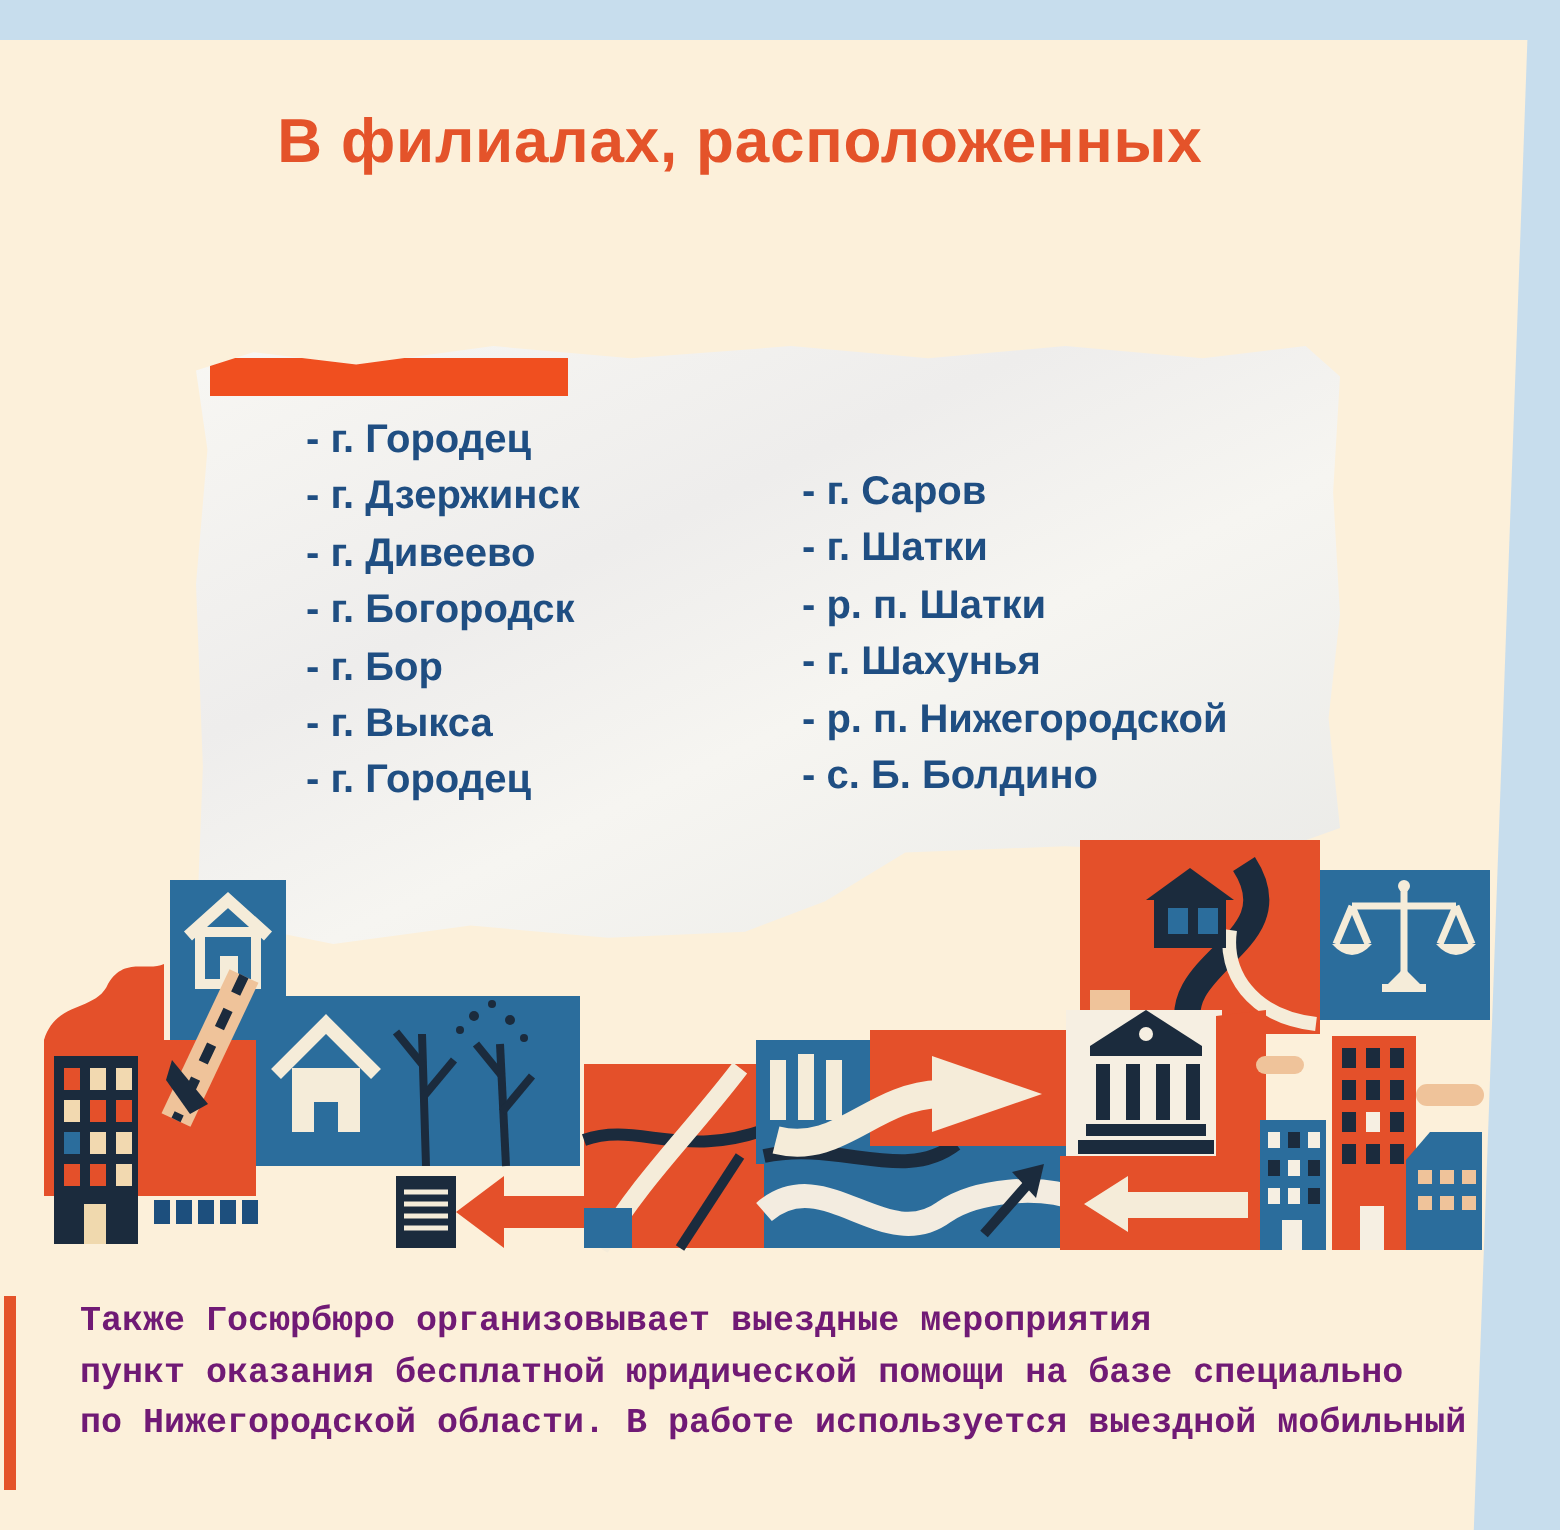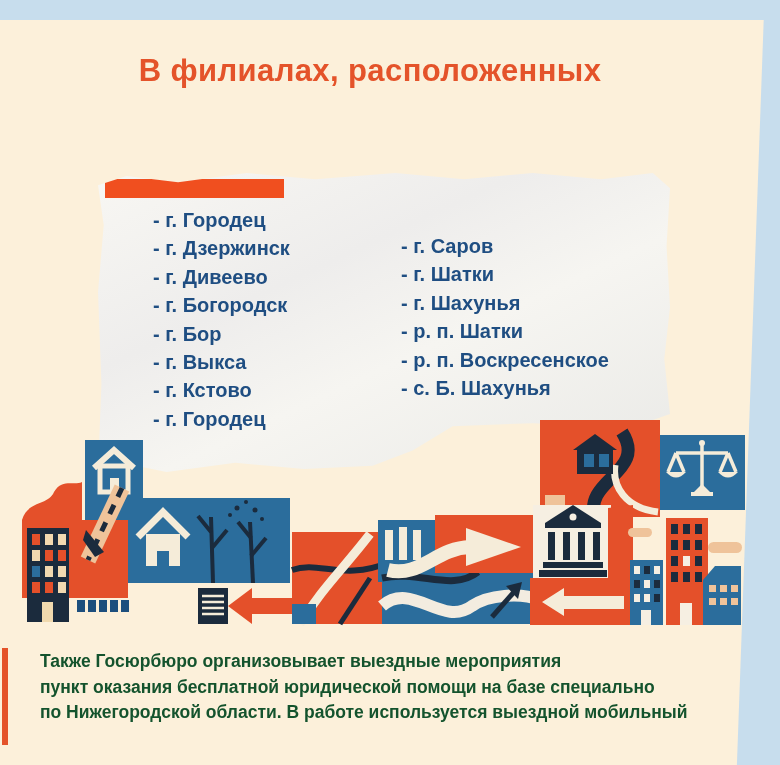--- a/index.html
+++ b/index.html
@@ -17,51 +17,50 @@
                            99.4% 25%,100% 45%,99% 62%,100% 80%,97% 82%,88% 84%,76% 83%,62% 84%,
                            55% 92%,48% 97%,36% 98%,24% 96%,12% 99%,4% 96%,0 99%,0.6% 70%,0 40%,1% 18%);}
   .accent-bar{position:absolute;left:7px;top:9px;width:179px;height:19px;background:#f04f1f;}
   ul.loc{list-style:none;margin:0;padding:0;position:absolute;
          font-weight:bold;font-size:20px;line-height:28.4px;color:#1f4e82;white-space:nowrap;}
   ul.loc-left{left:55px;top:36px;}
   ul.loc-right{left:303px;top:50px;margin-top:12px;}
   .illustration{position:absolute;left:0;top:400px;width:764px;height:225px;}
   .footer-bar{position:absolute;left:2px;top:628px;width:6px;height:97px;background:#e4532a;}
   .footer-text{position:absolute;left:40px;top:629px;width:700px;
-               font-weight:bold;font-size:17.5px;line-height:25.5px;color:#14532d;}
+               font-weight:bold;font-size:17.5px;line-height:25.5px;color:#701a75;font-family:Liberation Mono, monospace;}
 </style>
 </head>
 <body>
 
 <div id="stage">
   <div class="card">
 
     <div class="title">
       <div>В филиалах, расположенных</div>
     </div>
 
     <div class="paper">
       <div class="accent-bar"></div>
       <ul class="loc loc-left">
         <li>- г. Городец</li>
         <li>- г. Дзержинск</li>
         <li>- г. Дивеево</li>
         <li>- г. Богородск</li>
         <li>- г. Бор</li>
         <li>- г. Выкса</li>
-        <li>- г. Кстово</li>
         <li>- г. Городец</li>
       </ul>
       <ul class="loc loc-right">
         <li>- г. Саров</li>
         <li>- г. Шатки</li>
+        <li>- р. п. Шатки</li>
         <li>- г. Шахунья</li>
-        <li>- р. п. Шатки</li>
-        <li>- р. п. Воскресенское</li>
-        <li>- с. Б. Шахунья</li>
+        <li>- р. п. Нижегородской</li>
+        <li>- с. Б. Болдино</li>
       </ul>
     </div>
 
     <svg class="illustration" viewBox="0 0 764 225" xmlns="http://www.w3.org/2000/svg">
 
       <g>
         <rect x="85" y="20" width="58" height="80" fill="#2b6d9c"></rect>
         <path d="M94 48 L114 30 L134 48" fill="none" stroke="#f5ecd9" stroke-width="6"></path>
         <rect x="100" y="46" width="28" height="26" fill="none" stroke="#f5ecd9" stroke-width="5"></rect>
         <rect x="110" y="58" width="9" height="14" fill="#f5ecd9"></rect>

